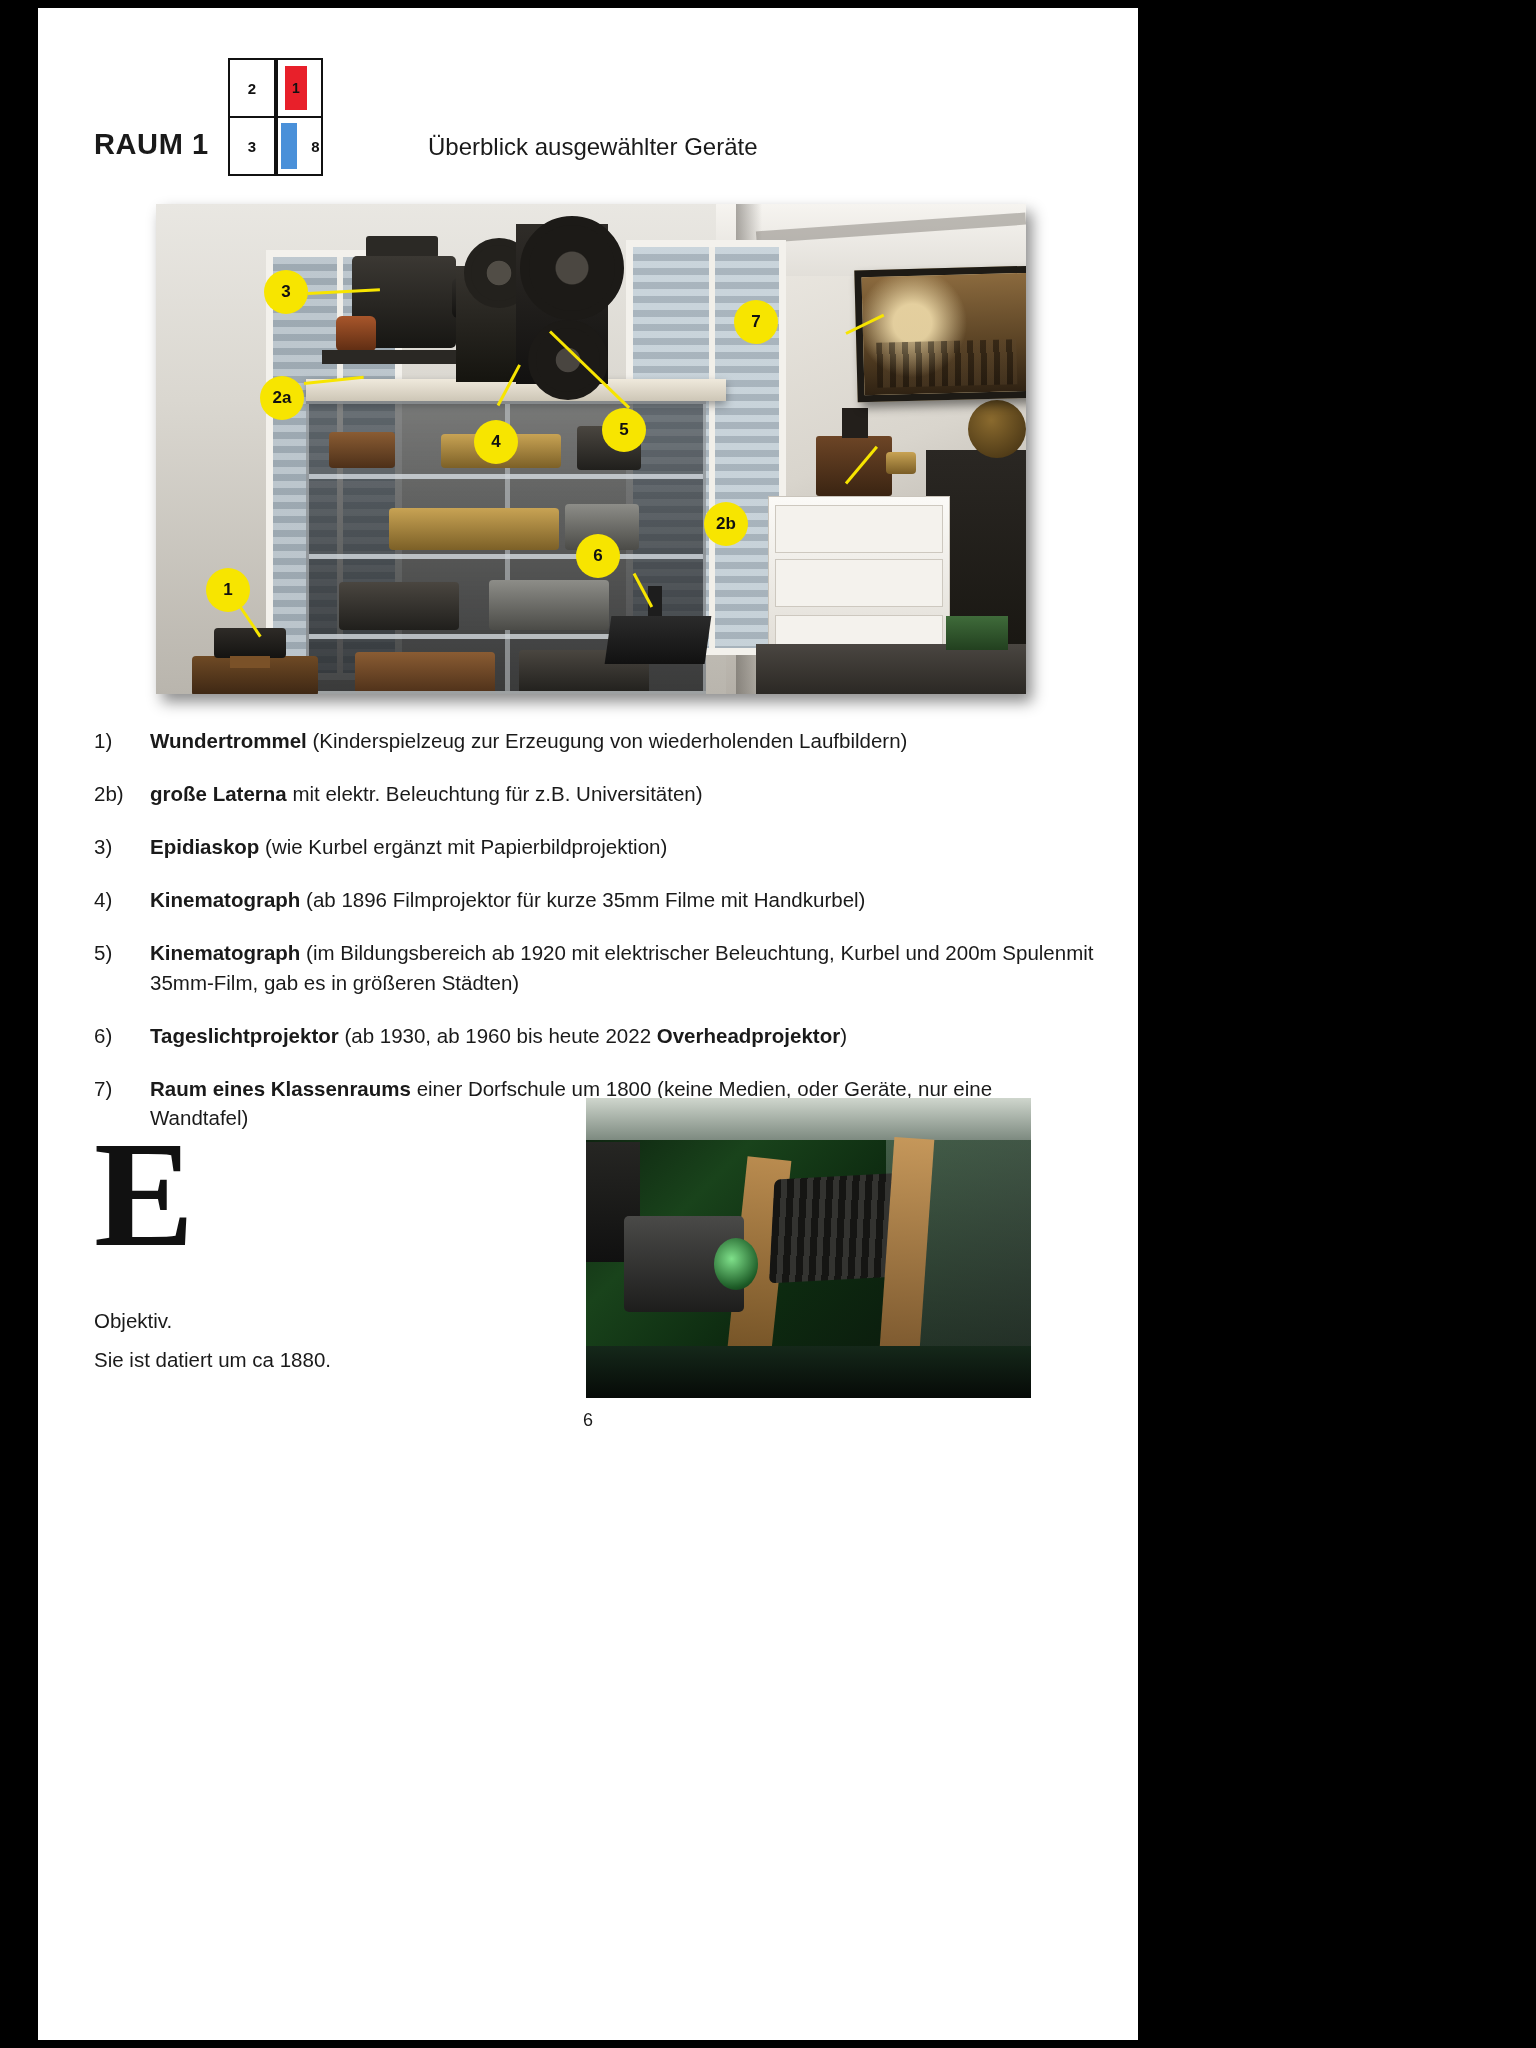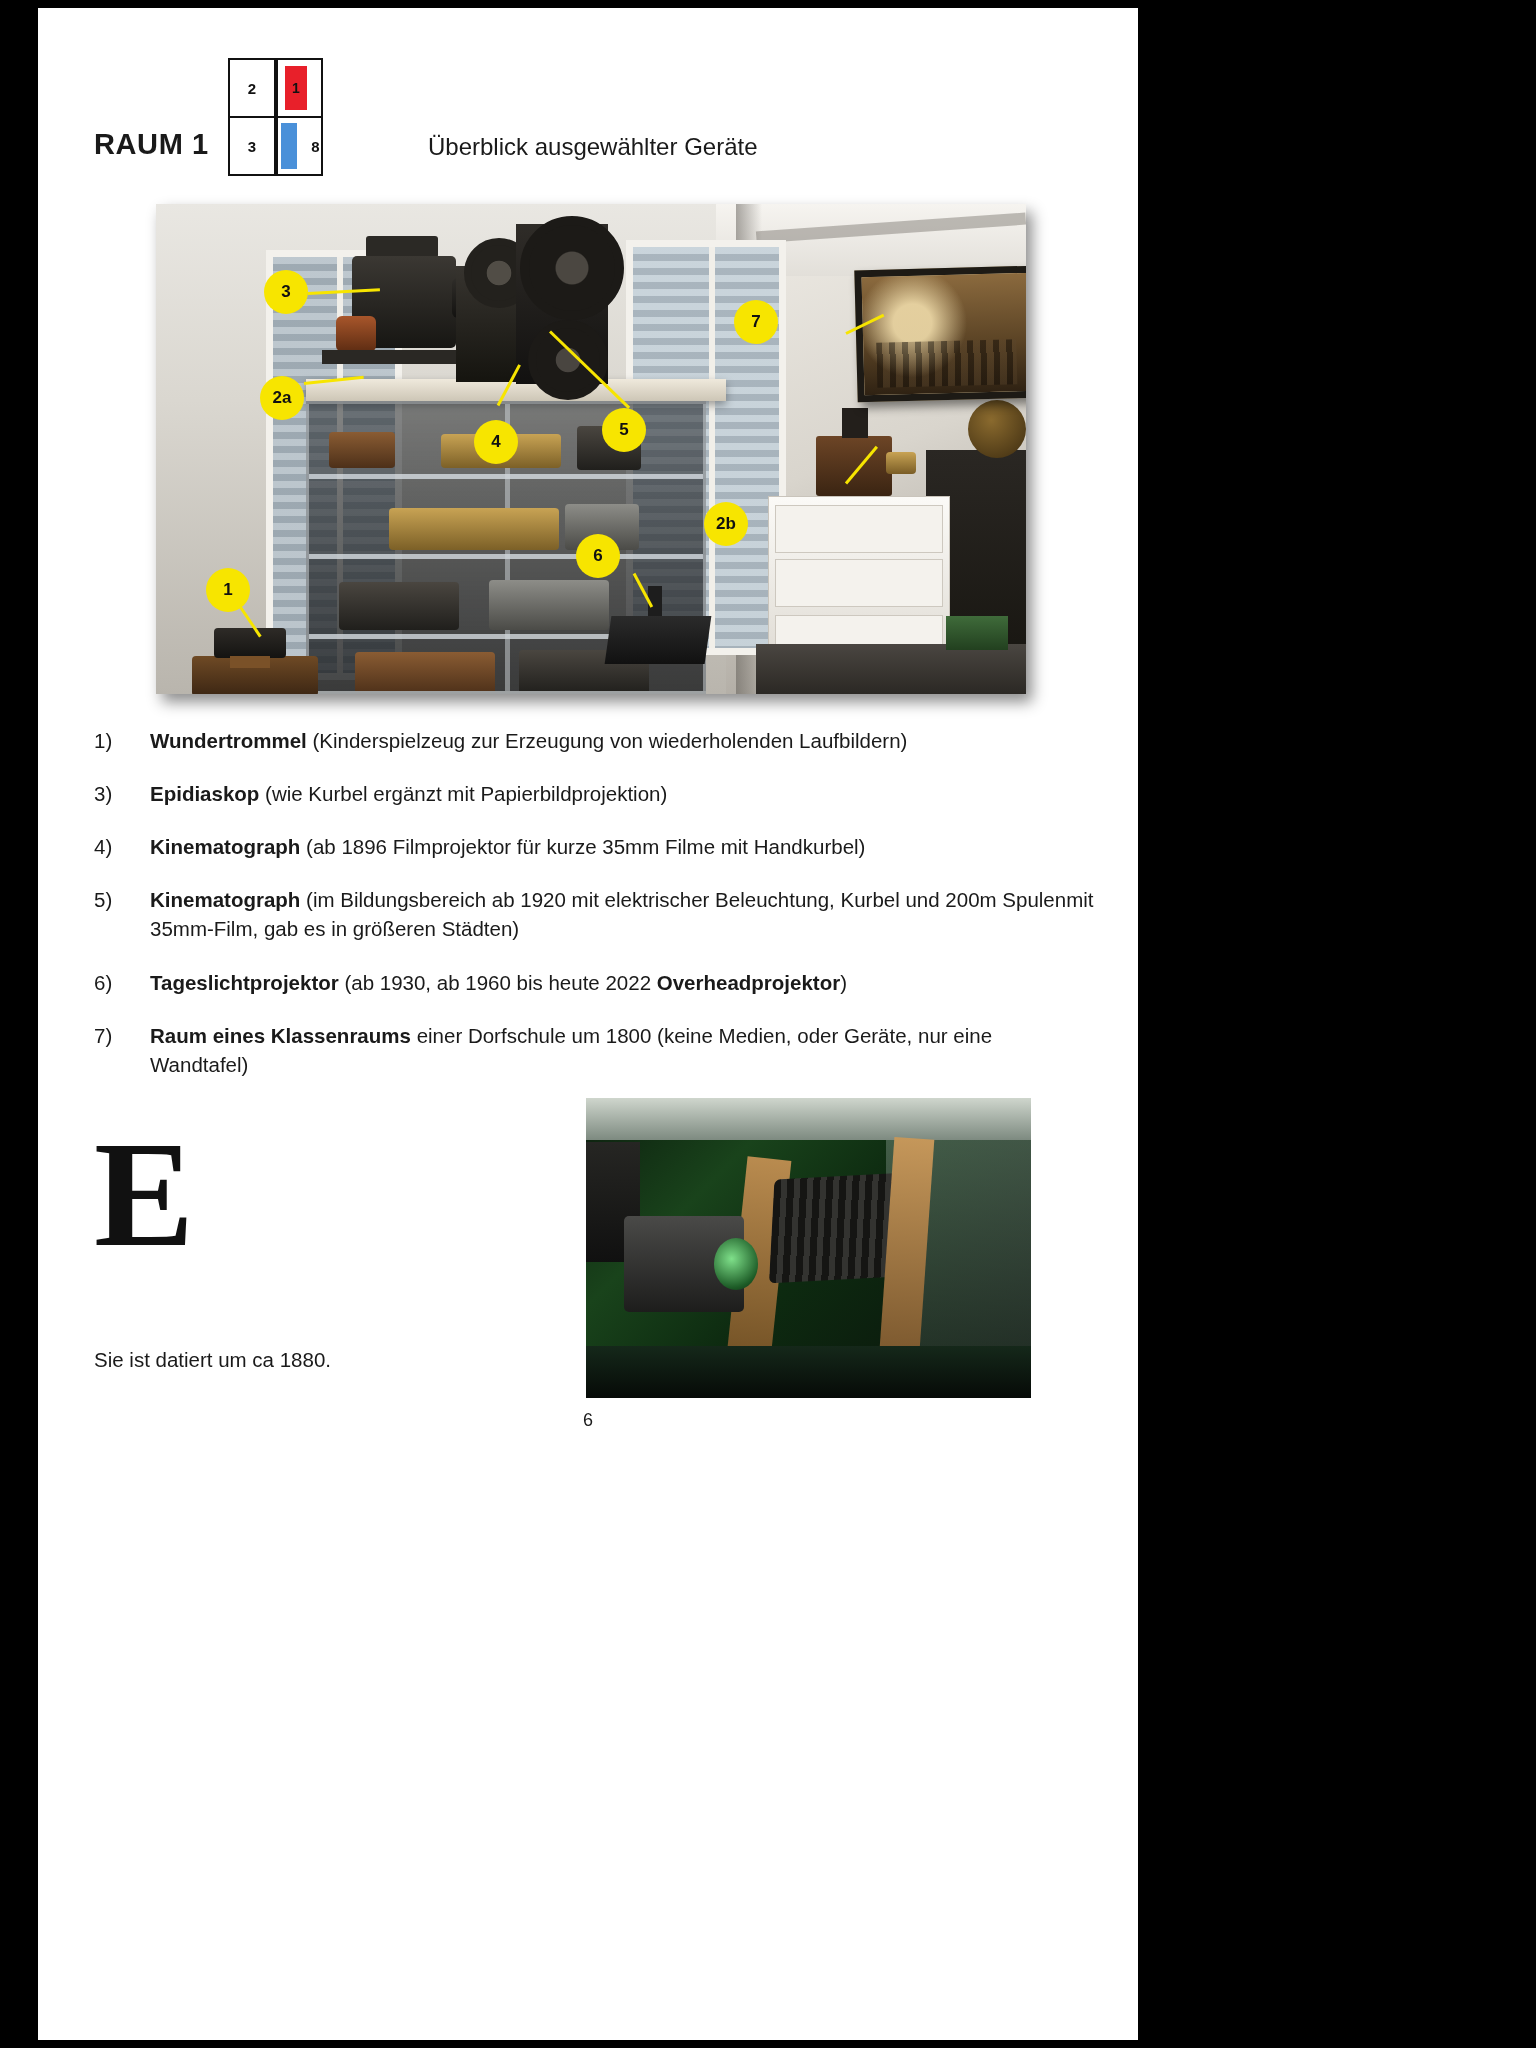--- a/index.html
+++ b/index.html
@@ -588,20 +588,24 @@
   </div>
 
   <div class="list">
 
     <div class="li">
       <span class="num">1)</span>
       <span class="txt"><b>Wundertrommel</b><span> (Kinderspielzeug zur Erzeugung von wiederholenden Laufbildern)</span></span>
     </div>
 
 
+    <div class="li">
+      <span class="num">2b)</span>
+      <span class="txt"><b>große Laterna</b><span> mit elektr. Beleuchtung für z.B. Universitäten)</span></span>
+    </div>
 
     <div class="li">
       <span class="num">3)</span>
       <span class="txt"><b>Epidiaskop</b><span> (wie Kurbel ergänzt mit Papierbildprojektion)</span></span>
     </div>
 
     <div class="li">
       <span class="num">4)</span>
       <span class="txt"><b>Kinematograph</b><span> (ab 1896 Filmprojektor für kurze 35mm Filme mit Handkurbel)</span></span>
     </div>
@@ -629,17 +633,18 @@
     <div class="pb-dark-left"></div>
     <div class="pb-camera-board"></div>
     <div class="pb-bellows"></div>
     <div class="pb-camera-board2"></div>
     <div class="pb-lensbox"></div>
     <div class="pb-lens"></div>
     <div class="pb-bottom"></div>
   </div>
 
   <div class="dropcap">E</div>
+  <div class="para1-wrap">Objektiv.</div>
   <div class="para2">Sie ist datiert um ca 1880.</div>
 
   <div class="page-no">6</div>
 
 </div>
 
 </body></html>

